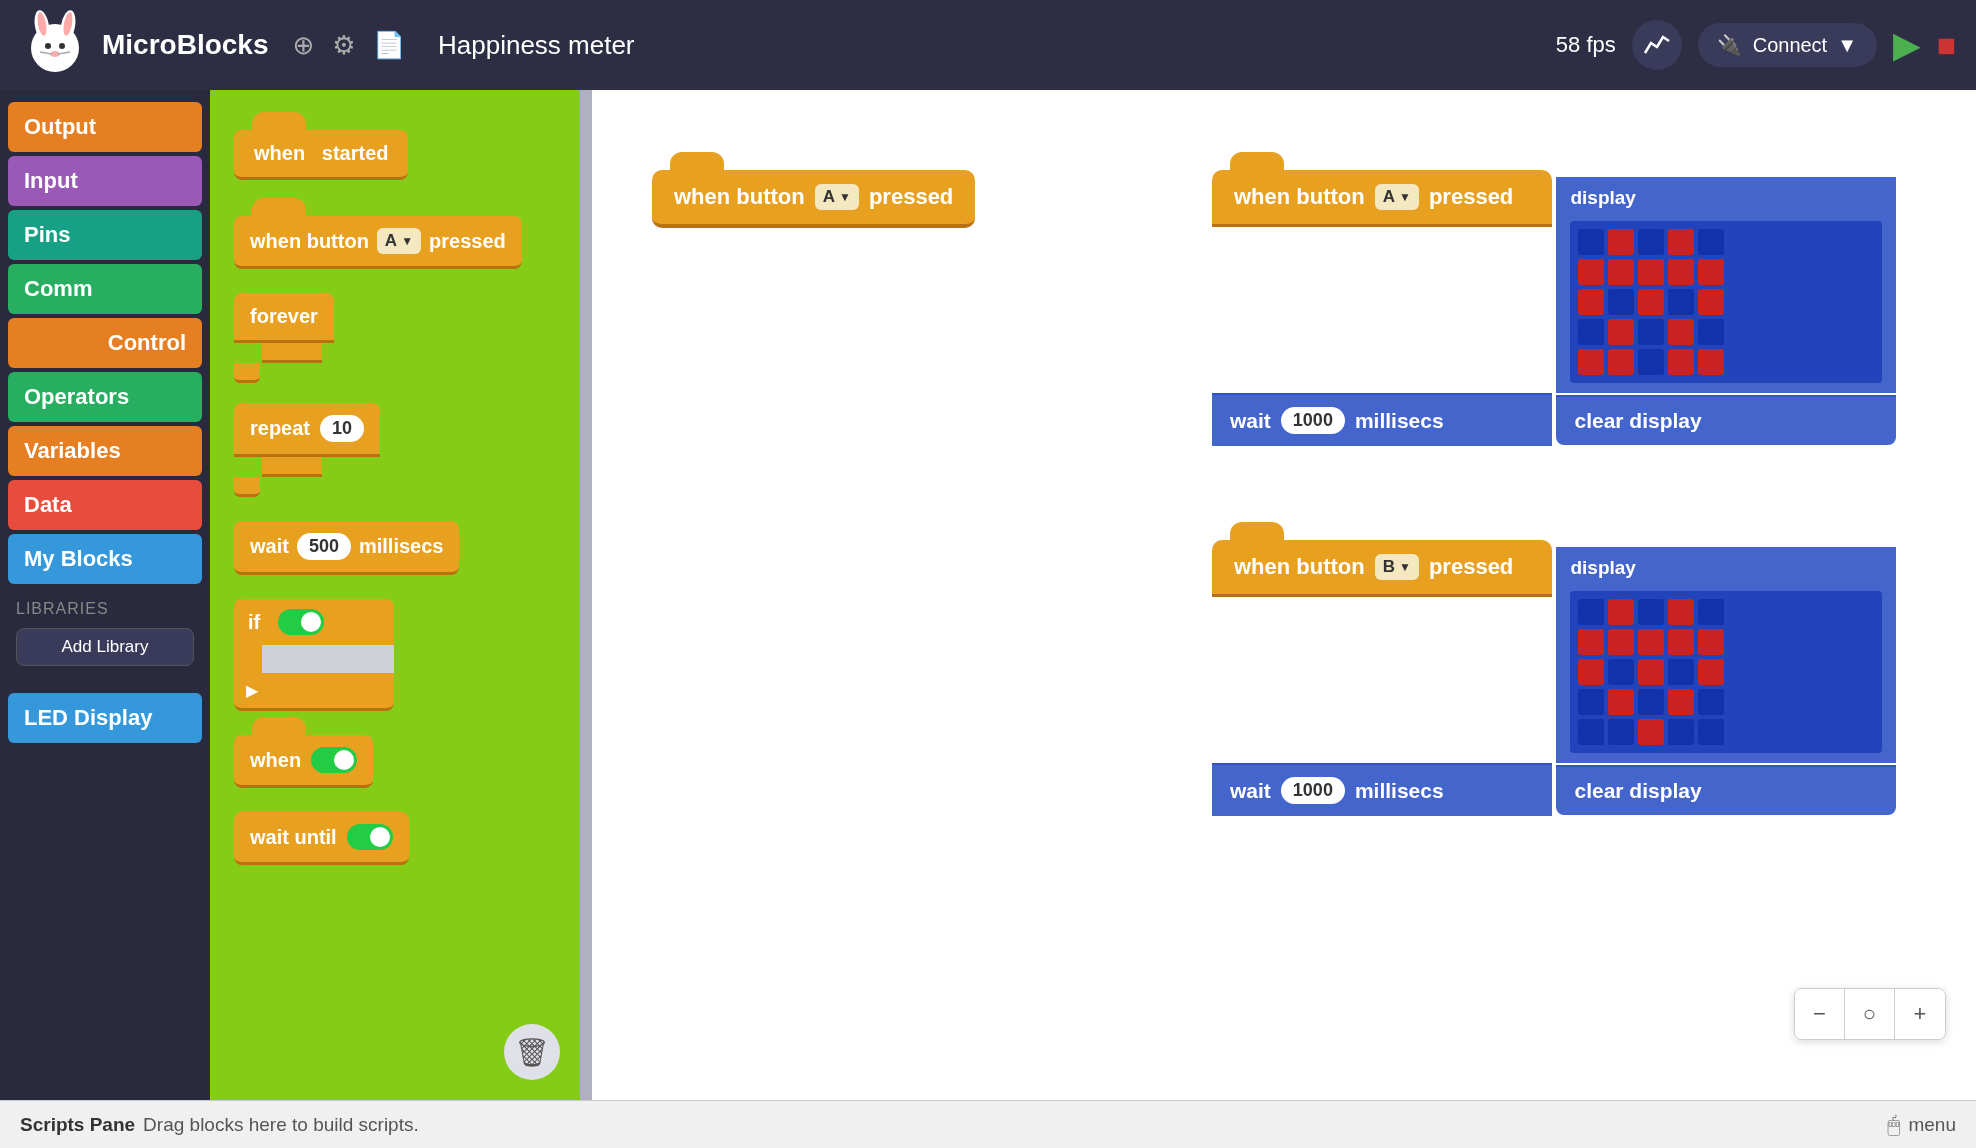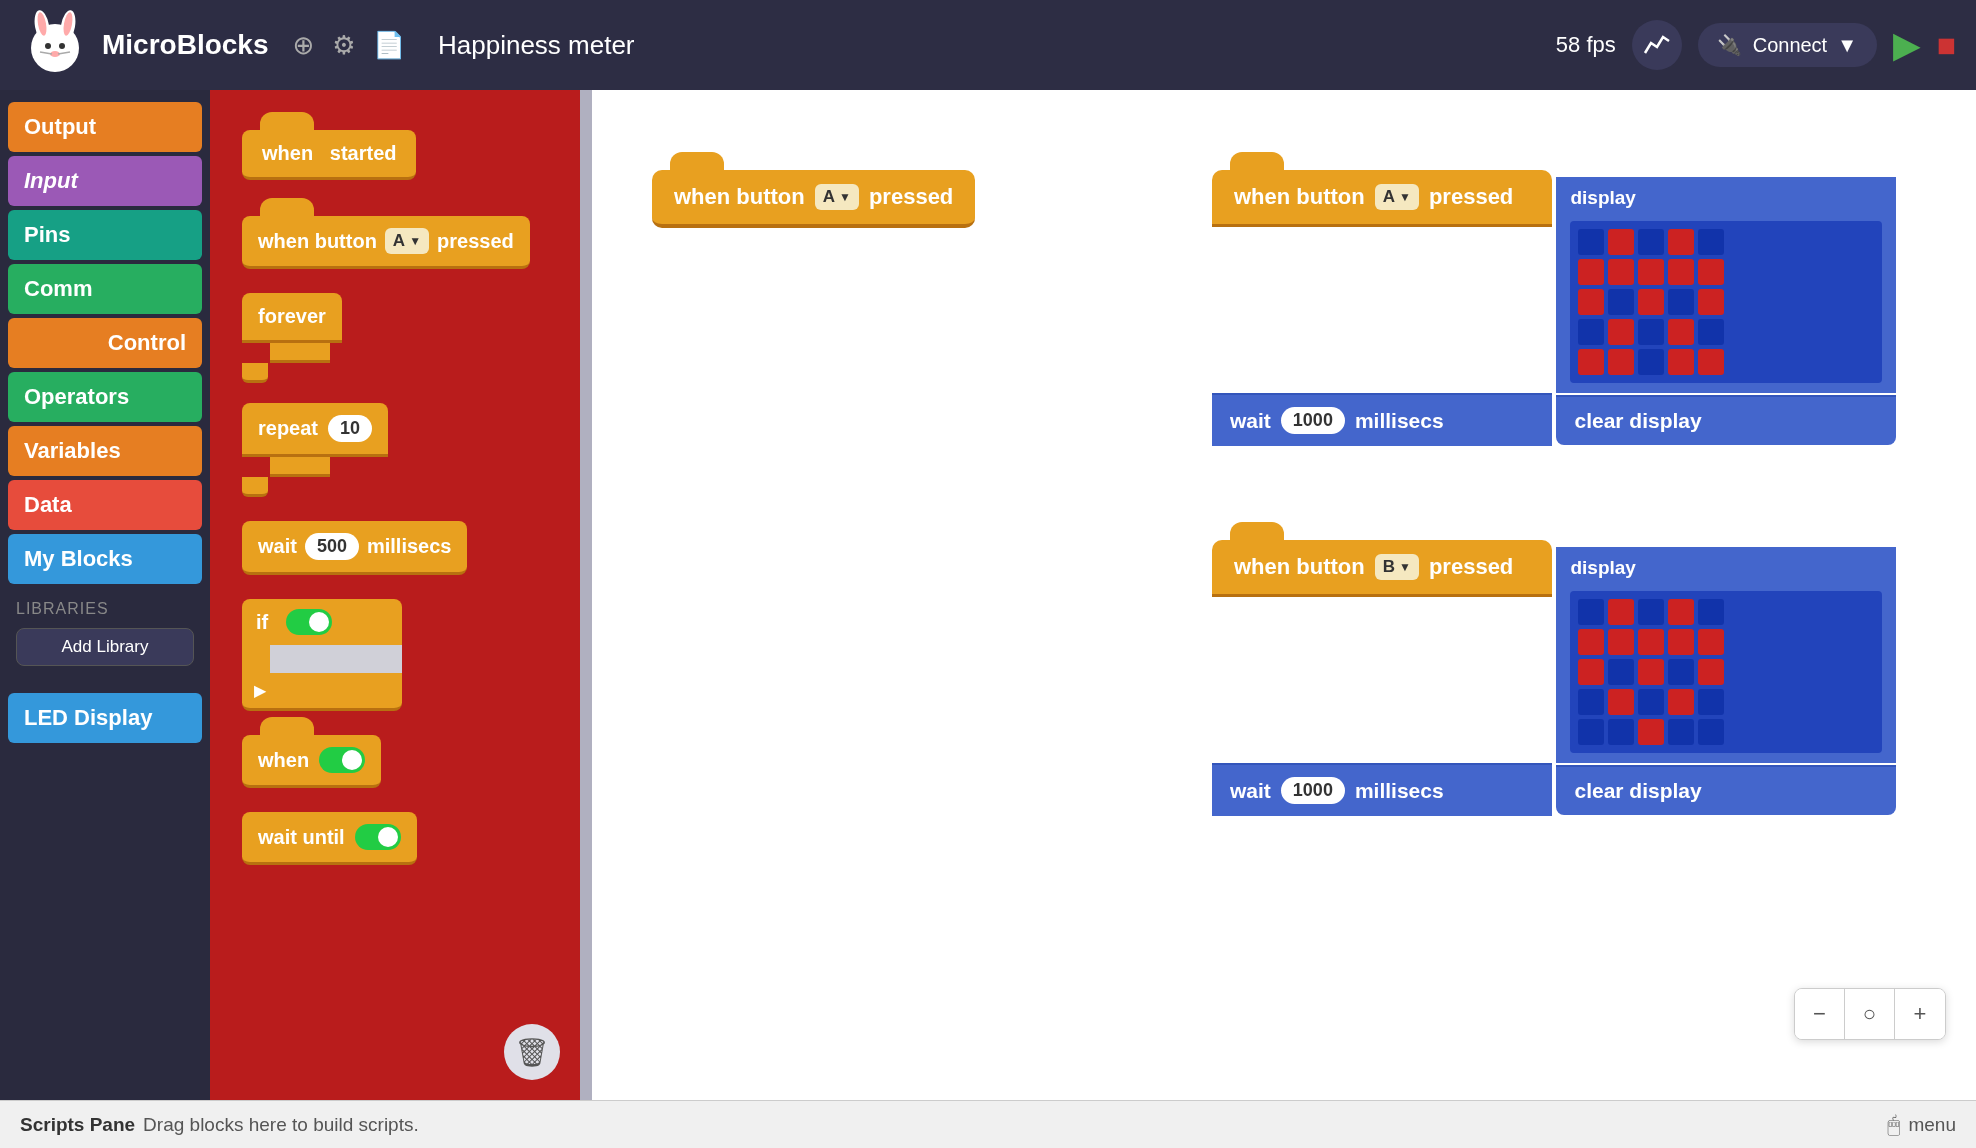--- a/index.html
+++ b/index.html
@@ -109,21 +109,21 @@
     .sidebar-item {
       padding: 12px 16px;
       font-size: 22px;
       font-weight: bold;
       cursor: pointer;
       border-radius: 6px;
       margin: 2px 8px;
       color: white;
     }
     .sidebar-item.output { background: #e67e22; }
-    .sidebar-item.input { background: #9b59b6; font-style: italic; }
+    .sidebar-item.input { background: #9b59b6; }
     .sidebar-item.pins { background: #16a085; }
     .sidebar-item.comm { background: #27ae60; }
     .sidebar-item.control { background: #e67e22; text-align: right; }
     .sidebar-item.operators { background: #27ae60; }
     .sidebar-item.variables { background: #e67e22; }
     .sidebar-item.data { background: #e74c3c; }
     .sidebar-item.myblocks { background: #3498db; }
     .libraries-label {
       color: #888;
       font-size: 16px;
@@ -140,23 +140,23 @@
       cursor: pointer;
       margin: 4px 16px;
       width: calc(100% - 32px);
       text-align: center;
     }
     .sidebar-item.led { background: #3498db; margin-top: 23px; }
 
     
     .block-palette {
       width: 370px;
-      background: #b91c1c;
+      background: #84cc16;
       flex-shrink: 0;
-      padding: 20px 32px;
+      padding: 20px 24px;
       overflow-y: auto;
       position: relative;
       display: flex;
       flex-direction: column;
       gap: 14px;
     }
 
     
     .script-area {
       flex: 1;

